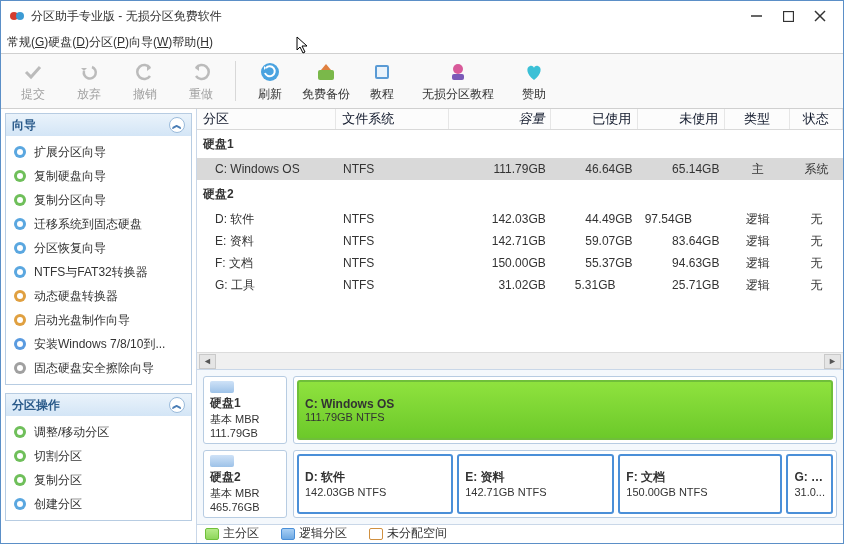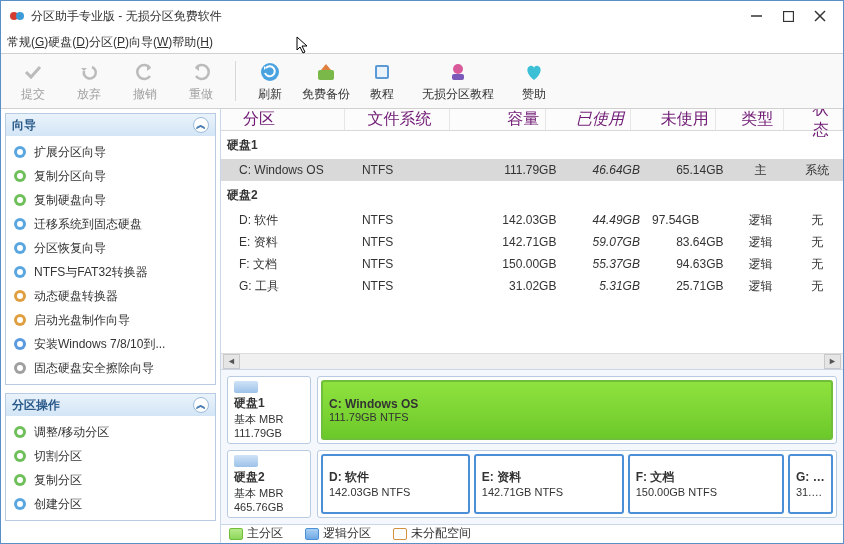--- a/index.html
+++ b/index.html
@@ -13,39 +13,39 @@
 .menuitem u { text-decoration: underline; }
 .cursor { position: absolute; left: 296px; top: 36px; pointer-events: none; }
 .toolbar { height: 56px; border-top: 1px solid #d0d0d0; border-bottom: 1px solid #d0d0d0; display: flex; align-items: center; padding: 0 4px; background: #f9f9f9; }
 .tbtn { display: flex; flex-direction: column; align-items: center; justify-content: center; width: 56px; height: 52px; gap: 2px; }
 .tbtn.wide { width: 96px; }
 .tbtn .ticon { width: 24px; height: 24px; display: flex; align-items: center; justify-content: center; }
 .tbtn .tlabel { font-size: 12px; white-space: nowrap; }
 .tbtn.dis { color: #a0a0a0; }
 .sep { width: 1px; height: 40px; background: #d8d8d8; margin: 0 6px; }
 .body { display: flex; height: calc(544px - 30px - 22px - 56px - 2px); }
-.sidebar { width: 220px; border-right: 1px solid #c9d7e8; display: flex; flex-direction: column; }
+.sidebar { width: 196px; border-right: 1px solid #c9d7e8; display: flex; flex-direction: column; }
 .panel { border: 1px solid #b7cce2; margin: 4px; background: #fff; }
 .phead { height: 22px; background: linear-gradient(#eaf3fb,#d3e5f6); display: flex; align-items: center; padding: 0 6px; font-weight: bold; color: #2a5a8a; justify-content: space-between; }
 .phead .chev { width: 16px; height: 16px; border: 1px solid #9bbbdb; border-radius: 8px; display: flex; align-items: center; justify-content: center; background: #fff; font-size: 10px; color: #4a7db5; }
 .plist { padding: 4px 0; }
 .pitem { display: flex; align-items: center; height: 24px; padding: 0 6px; gap: 6px; }
 .pitem .pi { width: 16px; height: 16px; display:flex; align-items:center; justify-content:center; }
 .main { flex: 1; display: flex; flex-direction: column; overflow: hidden; }
 .cols { height: 22px; border-bottom: 1px solid #d9d9d9; display: flex; align-items: center; background: #fcfcfc; position: relative; }
-.cols .c { border-right: 1px solid #e6e6e6; padding: 0 6px; height: 100%; display: flex; align-items: center; font-size: 16px; color: #701a75; margin-left: 16px; }
+.cols .c { border-right: 1px solid #e6e6e6; padding: 0 6px; height: 100%; display: flex; align-items: center; font-size: 13px; color: #0f172a; }
 .grid { overflow: auto; }
 .grp { height: 28px; display: flex; align-items: center; padding: 0 6px; font-weight: bold; background: #fff; }
 .row { height: 22px; display: flex; align-items: center; font-size: 12px; }
 .row.sel { background: #d9d9d9; }
 .row .c { padding: 0 6px; }
 .c0 { width: 148px; text-align: left; }
 .c1 { width: 120px; text-align: left; }
 .c2 { width: 108px; text-align: right; }
-.c3 { width: 92px; text-align: right; font-style: italic; }
+.c3 { width: 92px; text-align: right; }
 .c4 { width: 92px; text-align: right; }
 .c5 { width: 68px; text-align: center; }
 .c6 { width: 56px; text-align: center; }
 .hscroll { height: 17px; background: #f0f0f0; border-top: 1px solid #dcdcdc; display:flex; align-items:center; justify-content:space-between; padding:0 2px; }
 .hsbtn { width: 17px; height: 15px; background: #e5e5e5; border:1px solid #c9c9c9; display:flex; align-items:center; justify-content:center; font-size:9px; color:#555;}
 .viz { border-top: 1px solid #c9d7e8; padding: 6px; background: #f4f8fc; display:flex; flex-direction:column; gap:6px; flex: 1; }
 .diskrow { display: flex; gap: 6px; height: 68px; }
 .diskinfo { width: 84px; border: 1px solid #b7cce2; background: #fff; border-radius: 3px; padding: 4px 6px; font-size: 11px; display:flex; flex-direction:column; justify-content:center; }
 .diskinfo .dicon { width: 24px; height: 16px; background: linear-gradient(#cfe2f7,#9dc2e8); border-radius:2px; margin-bottom:2px; }
 .diskinfo b { font-size: 12px; }
@@ -207,30 +207,30 @@
             </span>
             <span>扩展分区向导</span>
           </div>
           <div class="pitem">
             <span class="pi">
               <svg width="16" height="16">
                 <circle cx="8" cy="8" r="6" fill="#6fbf5a"></circle>
                 <circle cx="8" cy="8" r="3" fill="#fff"></circle>
               </svg>
             </span>
+            <span>复制硬盘向导</span>
+          </div>
+          <div class="pitem">
+            <span class="pi">
+              <svg width="16" height="16">
+                <circle cx="8" cy="8" r="6" fill="#6fbf5a"></circle>
+                <circle cx="8" cy="8" r="3" fill="#fff"></circle>
+              </svg>
+            </span>
             <span>复制分区向导</span>
-          </div>
-          <div class="pitem">
-            <span class="pi">
-              <svg width="16" height="16">
-                <circle cx="8" cy="8" r="6" fill="#6fbf5a"></circle>
-                <circle cx="8" cy="8" r="3" fill="#fff"></circle>
-              </svg>
-            </span>
-            <span>复制硬盘向导</span>
           </div>
           <div class="pitem">
             <span class="pi">
               <svg width="16" height="16">
                 <circle cx="8" cy="8" r="6" fill="#5aa7e0"></circle>
                 <circle cx="8" cy="8" r="3" fill="#fff"></circle>
               </svg>
             </span>
             <span>迁移系统到固态硬盘</span>
           </div>
@@ -333,21 +333,21 @@
             <span>创建分区</span>
           </div>
         </div>
     </div>
   </div>
 
   <div class="main">
     <div class="cols" id="cols">
         <div class="c c0" style="justify-content: flex-start;">分区</div>
         <div class="c c1" style="justify-content: flex-start;">文件系统</div>
-        <div class="c c2" style="justify-content: flex-end;">容量</div>
+        <div class="c c2" style="justify-content: flex-end; font-style: italic;">容量</div>
         <div class="c c3" style="justify-content: flex-end;">已使用</div>
         <div class="c c4" style="justify-content: flex-end;">未使用</div>
         <div class="c c5" style="justify-content: center;">类型</div>
         <div class="c c6" style="justify-content: center;">状态</div>
       </div>
     <div class="grid" id="grid" style="height:232px;">
         <div class="grp">硬盘1</div>
         <div class="row sel">
           <div class="c c0" style="text-align: left; padding-left: 18px;">C: Windows OS</div>
           <div class="c c1" style="text-align: left;">NTFS</div>
@@ -382,21 +382,21 @@
           <div class="c c2" style="text-align: right;">150.00GB</div>
           <div class="c c3" style="">55.37GB</div>
           <div class="c c4" style="text-align: right;">94.63GB</div>
           <div class="c c5" style="text-align: center;">逻辑</div>
           <div class="c c6" style="text-align: center;">无</div>
         </div>
         <div class="row">
           <div class="c c0" style="text-align: left; padding-left: 18px;">G: 工具</div>
           <div class="c c1" style="text-align: left;">NTFS</div>
           <div class="c c2" style="text-align: right;">31.02GB</div>
-          <div class="c c3" style="text-align: right;">5.31GB</div>
+          <div class="c c3" style="text-align: center;">5.31GB</div>
           <div class="c c4" style="text-align: right;">25.71GB</div>
           <div class="c c5" style="text-align: center;">逻辑</div>
           <div class="c c6" style="text-align: center;">无</div>
         </div>
       </div>
     <div class="hscroll">
       <div class="hsbtn">◄</div>
       <div class="hsbtn">►</div>
     </div>
     <div class="viz" id="viz">

